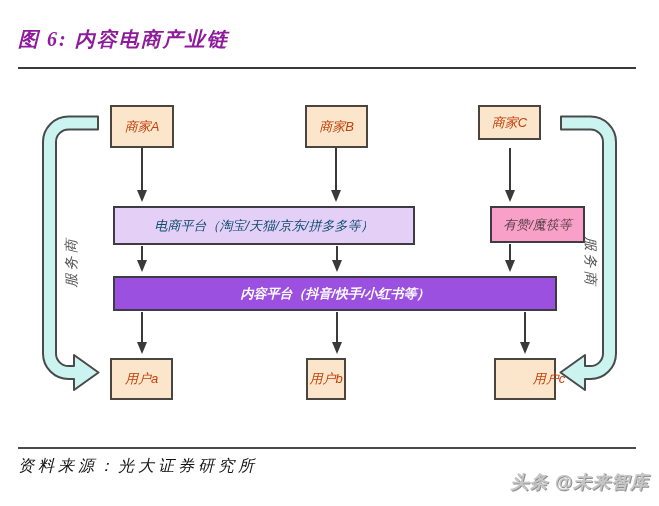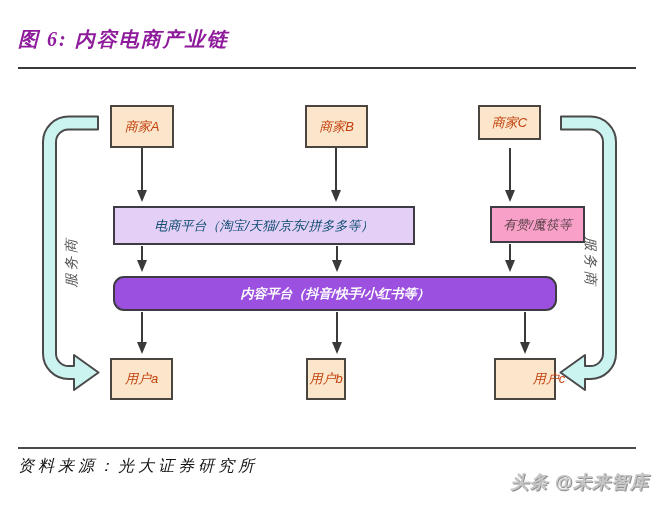--- a/index.html
+++ b/index.html
@@ -41,21 +41,21 @@
   .ecom{
     left:113px;top:206px;width:302px;height:39px;
     background:#E4D0F7;border-color:#3F3B45;color:#0c4a6e;
   }
   .saas{
     left:462px;top:206px;width:95px;height:37px;
     background:#F9A0C8;border-color:#3F3B45;color:#5A4148;margin-left:28px;
   }
   .content{
     left:113px;top:276px;width:444px;height:35px;
-    background:#9C50E0;border-color:#3F3B45;color:#ffffff;font-weight:bold;border-radius:11px;
+    background:#9C50E0;border-color:#3F3B45;color:#ffffff;font-weight:bold;
   }
   .user-a{left:110px;top:358px;width:63px;height:42px;}
   .user-b{left:306px;top:358px;width:40px;height:42px;}
   .user-c{left:494px;top:358px;width:62px;height:42px;padding-left:48px;}
   .svc-label{
     position:absolute;z-index:1;width:60px;height:18px;
     display:flex;align-items:center;justify-content:center;
     font-size:14px;letter-spacing:3px;color:#555555;white-space:nowrap;
   }
   .svc-left{left:42px;top:253px;transform:rotate(-90deg);}

